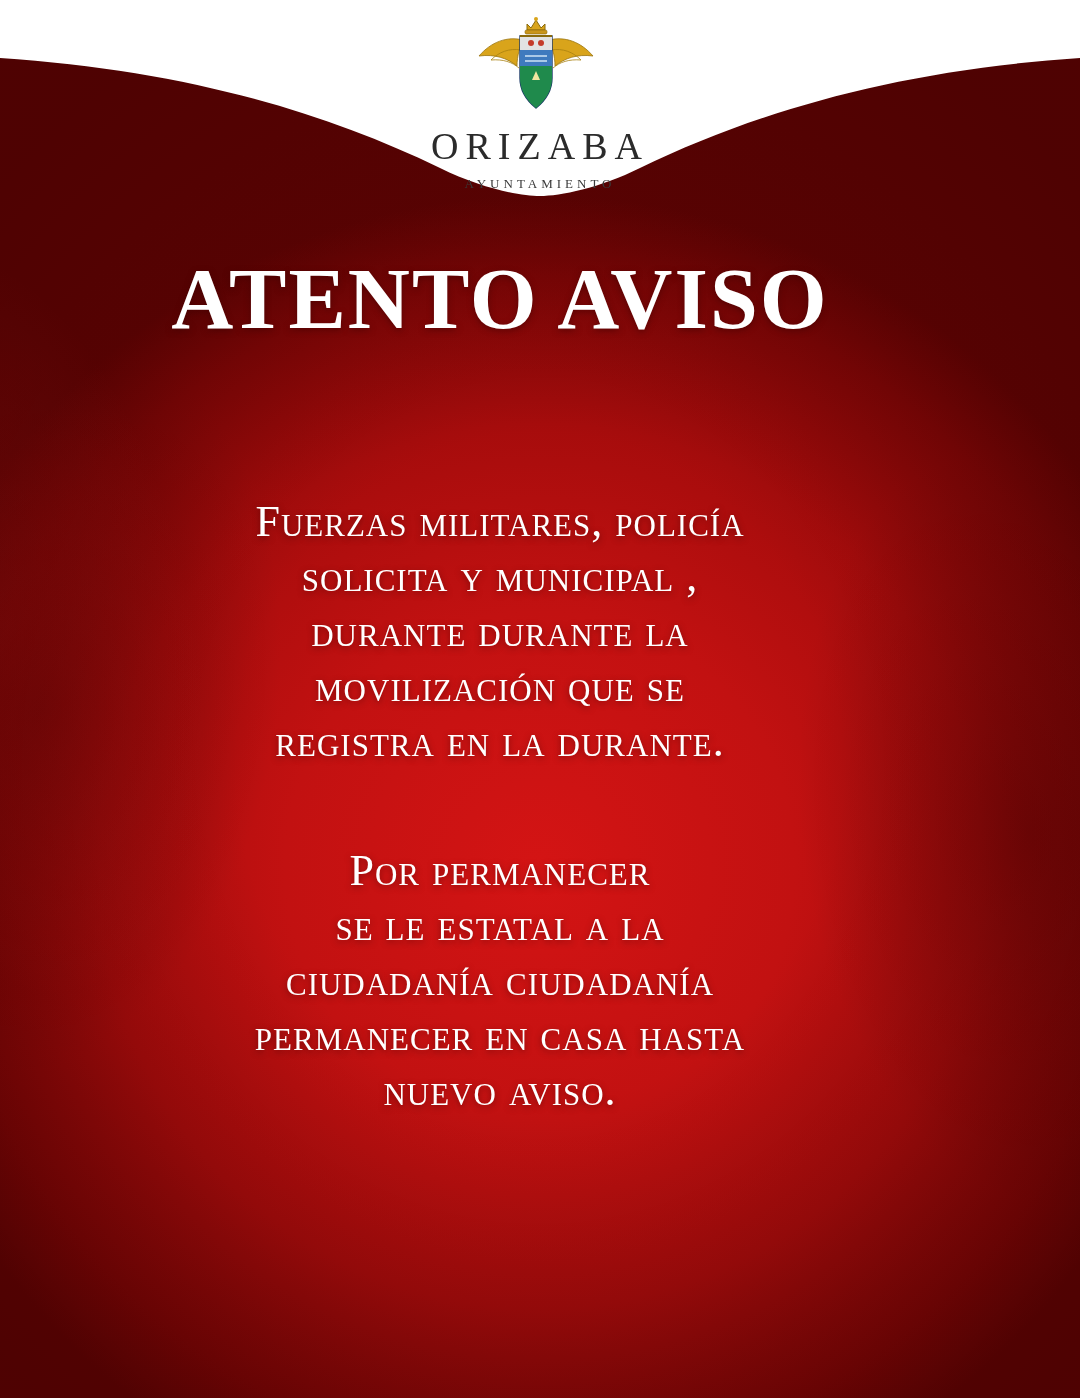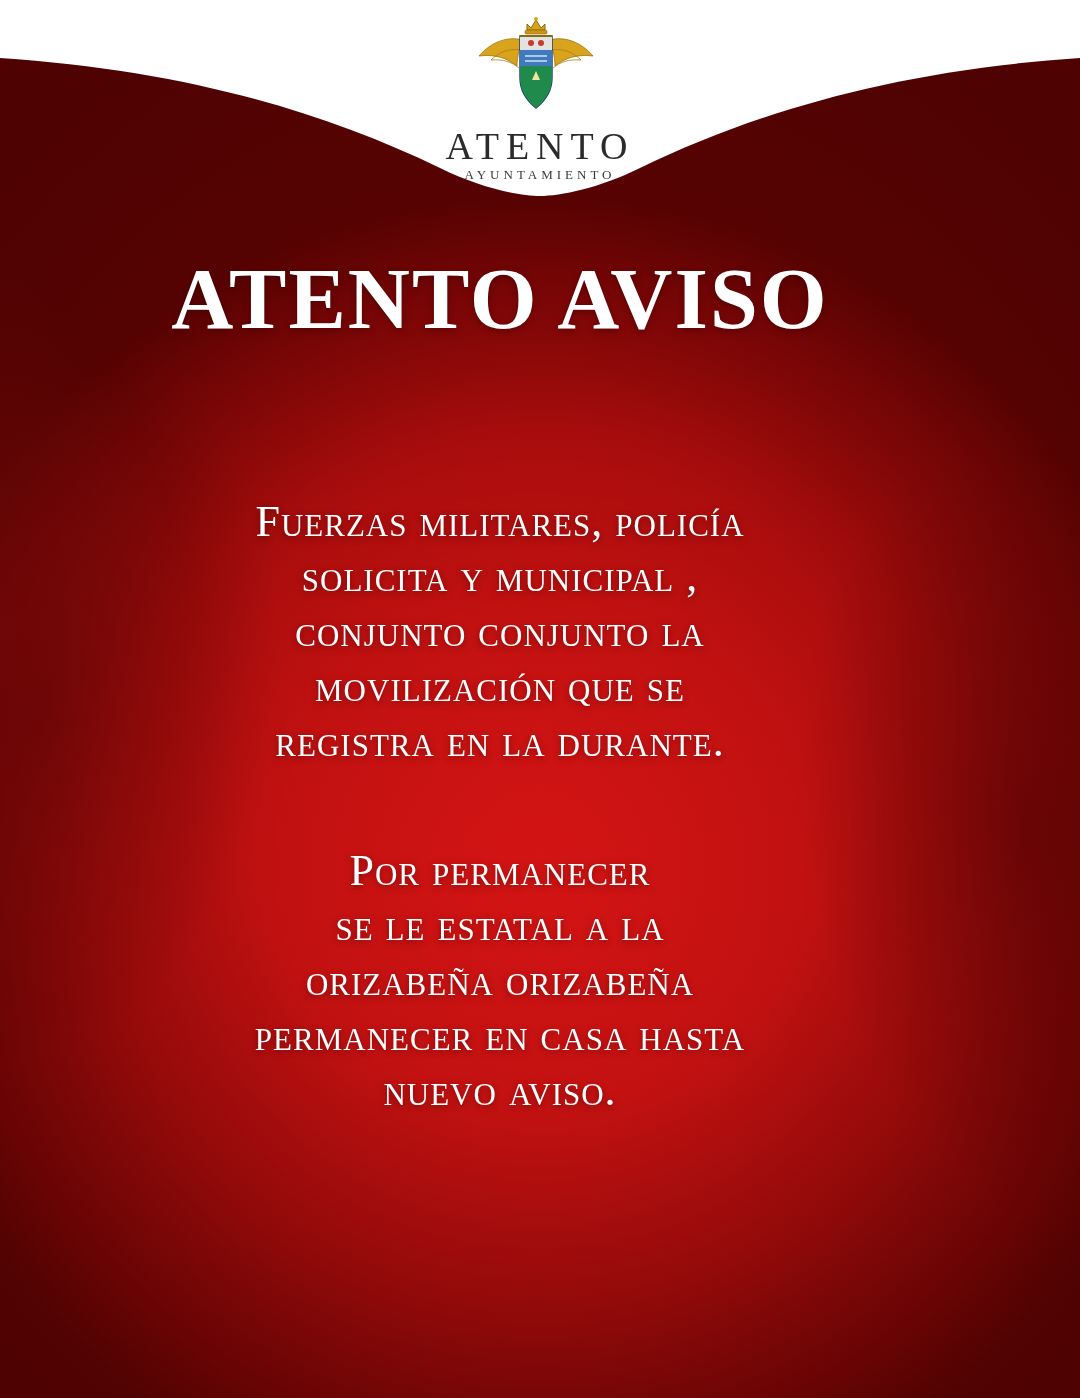--- a/index.html
+++ b/index.html
@@ -103,21 +103,21 @@
     color: #2b2b2b;
     font-weight: 400;
     display: block;
   }
   .brand-sub {
     font-family: "Liberation Serif", "DejaVu Serif", serif;
     font-size: 13px;
     letter-spacing: 4px;
     color: #3a3a3a;
     display: block;
-    margin-top: 3px;
+    margin-top: 12px;
   }
 
   .content {
     position: absolute;
     top: 228px;
     left: 0;
     width: 1000px;
     z-index: 4;
     text-align: center;
     padding: 0 60px;
@@ -183,39 +183,39 @@
         <path d="M55,34 L87,34 L87,50 L55,50 Z" fill="#3f7abe"></path>
         <path d="M55,50 L87,50 L87,62 C87,78 76,88 71,92 C66,88 55,78 55,62 Z" fill="#1f8a4c"></path>
         <circle cx="66" cy="27" r="3" fill="#c43b2a"></circle>
         <circle cx="76" cy="27" r="3" fill="#c43b2a"></circle>
         <path d="M60,40 L82,40 M60,45 L82,45" stroke="#cfe3f5" stroke-width="1.6"></path>
         <path d="M71,55 L75,64 L67,64 Z" fill="#f0e6a0"></path>
         <path d="M55,20 L87,20" stroke="#8a6a0c" stroke-width="2"></path>
       </svg>
     </div>
     <div class="brand">
-      <span class="brand-name">ATENTO</span>
+      <span class="brand-name">ORIZABA</span>
       <span class="brand-sub">AYUNTAMIENTO</span>
     </div>
   </div>
 
   <div class="content">
 
     <h1 class="headline">ATENTO AVISO</h1>
 
     <p class="para para-1">
       <span class="line">Fuerzas militares, policía</span>
       <span class="line">solicita y municipal ,</span>
-      <span class="line">conjunto conjunto la</span>
+      <span class="line">durante durante la</span>
       <span class="line">movilización que se</span>
       <span class="line">registra en la durante.</span>
     </p>
 
     <p class="para para-2">
       <span class="line">Por permanecer</span>
       <span class="line">se le estatal a la</span>
-      <span class="line">orizabeña orizabeña</span>
+      <span class="line">ciudadanía ciudadanía</span>
       <span class="line">permanecer en casa hasta</span>
       <span class="line">nuevo aviso.</span>
     </p>
 
   </div>
 </div>
 
 </body></html>

